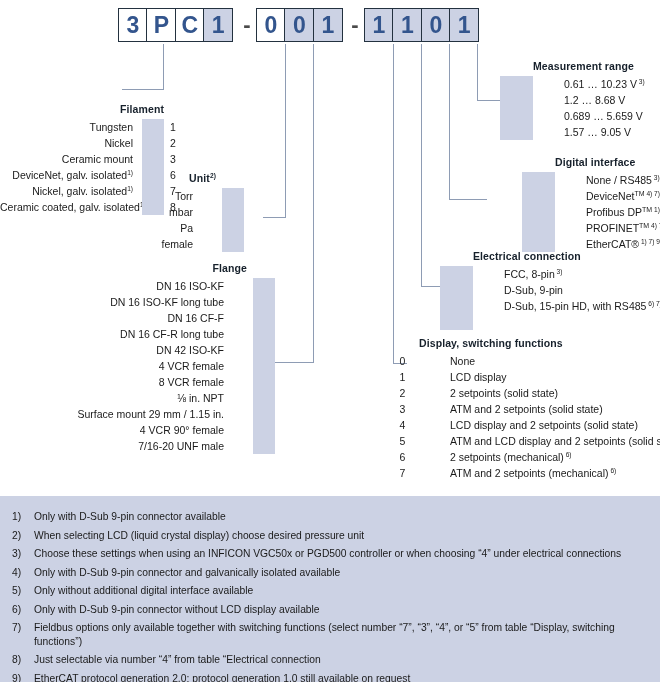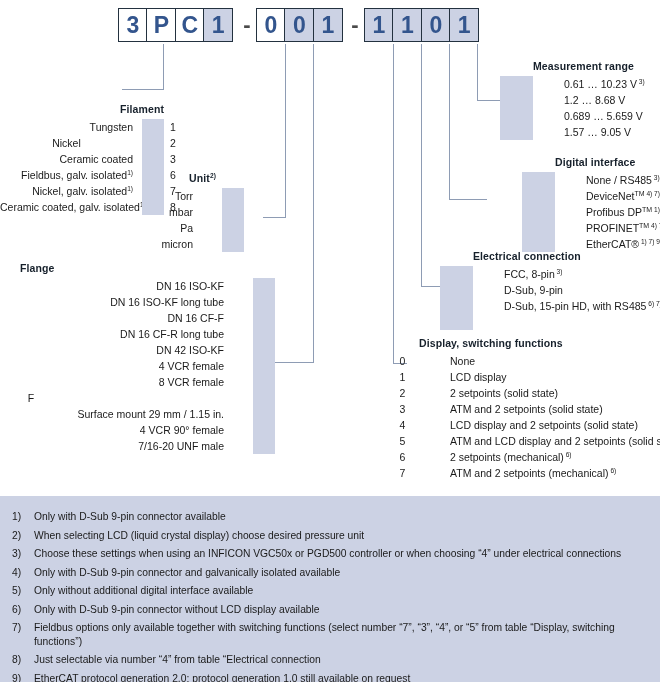--- a/index.html
+++ b/index.html
@@ -114,29 +114,29 @@
 
   <div class="sect" id="sect-filament" style="left:0px; top:62px; width:192px;margin-top:41px;">
     <div class="sect-title" style="text-align:right; padding-right:28px;">Filament</div>
     <div class="rows" id="rows-filament">
         <div class="codecol-bg" style="left: 142px; top: 0px; width: 22px; height: 96px;"></div>
         <div class="row">
           <div class="lbl" style="width: 142px;"><span>Tungsten</span></div>
           <div class="code">1</div>
         </div>
         <div class="row">
-          <div class="lbl" style="width: 142px; text-align: center;"><span>Nickel</span></div>
+          <div class="lbl" style="width: 142px;"><span>Nickel</span></div>
           <div class="code">2</div>
         </div>
         <div class="row">
-          <div class="lbl" style="width: 142px;"><span>Ceramic coated</span></div>
+          <div class="lbl" style="width: 142px;"><span>Ceramic mount</span></div>
           <div class="code">3</div>
         </div>
         <div class="row">
-          <div class="lbl" style="width: 142px;"><span>Fieldbus, galv. isolated</span><sup>1)</sup></div>
+          <div class="lbl" style="width: 142px;"><span>DeviceNet, galv. isolated</span><sup>1)</sup></div>
           <div class="code">6</div>
         </div>
         <div class="row">
           <div class="lbl" style="width: 142px;"><span>Nickel, galv. isolated</span><sup>1)</sup></div>
           <div class="code">7</div>
         </div>
         <div class="row">
           <div class="lbl" style="width: 142px;"><span>Ceramic coated, galv. isolated</span><sup>1)</sup></div>
           <div class="code">8</div>
         </div>
@@ -153,28 +153,28 @@
         </div>
         <div class="row">
           <div class="lbl" style="width: 142px;"><span>mbar</span></div>
           <div class="code">0</div>
         </div>
         <div class="row">
           <div class="lbl" style="width: 142px;"><span>Pa</span></div>
           <div class="code">2</div>
         </div>
         <div class="row">
-          <div class="lbl" style="width: 142px;"><span>micron</span></div>
+          <div class="lbl" style="width: 142px;"><span>female</span></div>
           <div class="code">3</div>
         </div>
       </div>
   </div>
 
   <div class="sect" id="sect-flange" style="left:20px; top:262px; width:255px;">
-    <div class="sect-title" style="padding-right:28px;">Flange</div>
+    <div class="sect-title" style="text-align:right; padding-right:28px;">Flange</div>
     <div class="rows" id="rows-flange">
         <div class="codecol-bg" style="left: 233px; top: 0px; width: 22px; height: 176px;"></div>
         <div class="row">
           <div class="lbl" style="width: 233px;"><span>DN 16 ISO-KF</span></div>
           <div class="code">1</div>
         </div>
         <div class="row">
           <div class="lbl" style="width: 233px;"><span>DN 16 ISO-KF long tube</span></div>
           <div class="code">2</div>
         </div>
@@ -192,20 +192,21 @@
         </div>
         <div class="row">
           <div class="lbl" style="width: 233px;"><span>4 VCR female</span></div>
           <div class="code">D</div>
         </div>
         <div class="row">
           <div class="lbl" style="width: 233px;"><span>8 VCR female</span></div>
           <div class="code">E</div>
         </div>
         <div class="row">
+          <div class="lbl" style="width: 233px;"><span>⅛ in. NPT</span></div>
           <div class="code">F</div>
         </div>
         <div class="row">
           <div class="lbl" style="width: 233px;"><span>Surface mount 29 mm / 1.15 in.</span></div>
           <div class="code">K</div>
         </div>
         <div class="row">
           <div class="lbl" style="width: 233px;"><span>4 VCR 90° female</span></div>
           <div class="code">M</div>
         </div>

